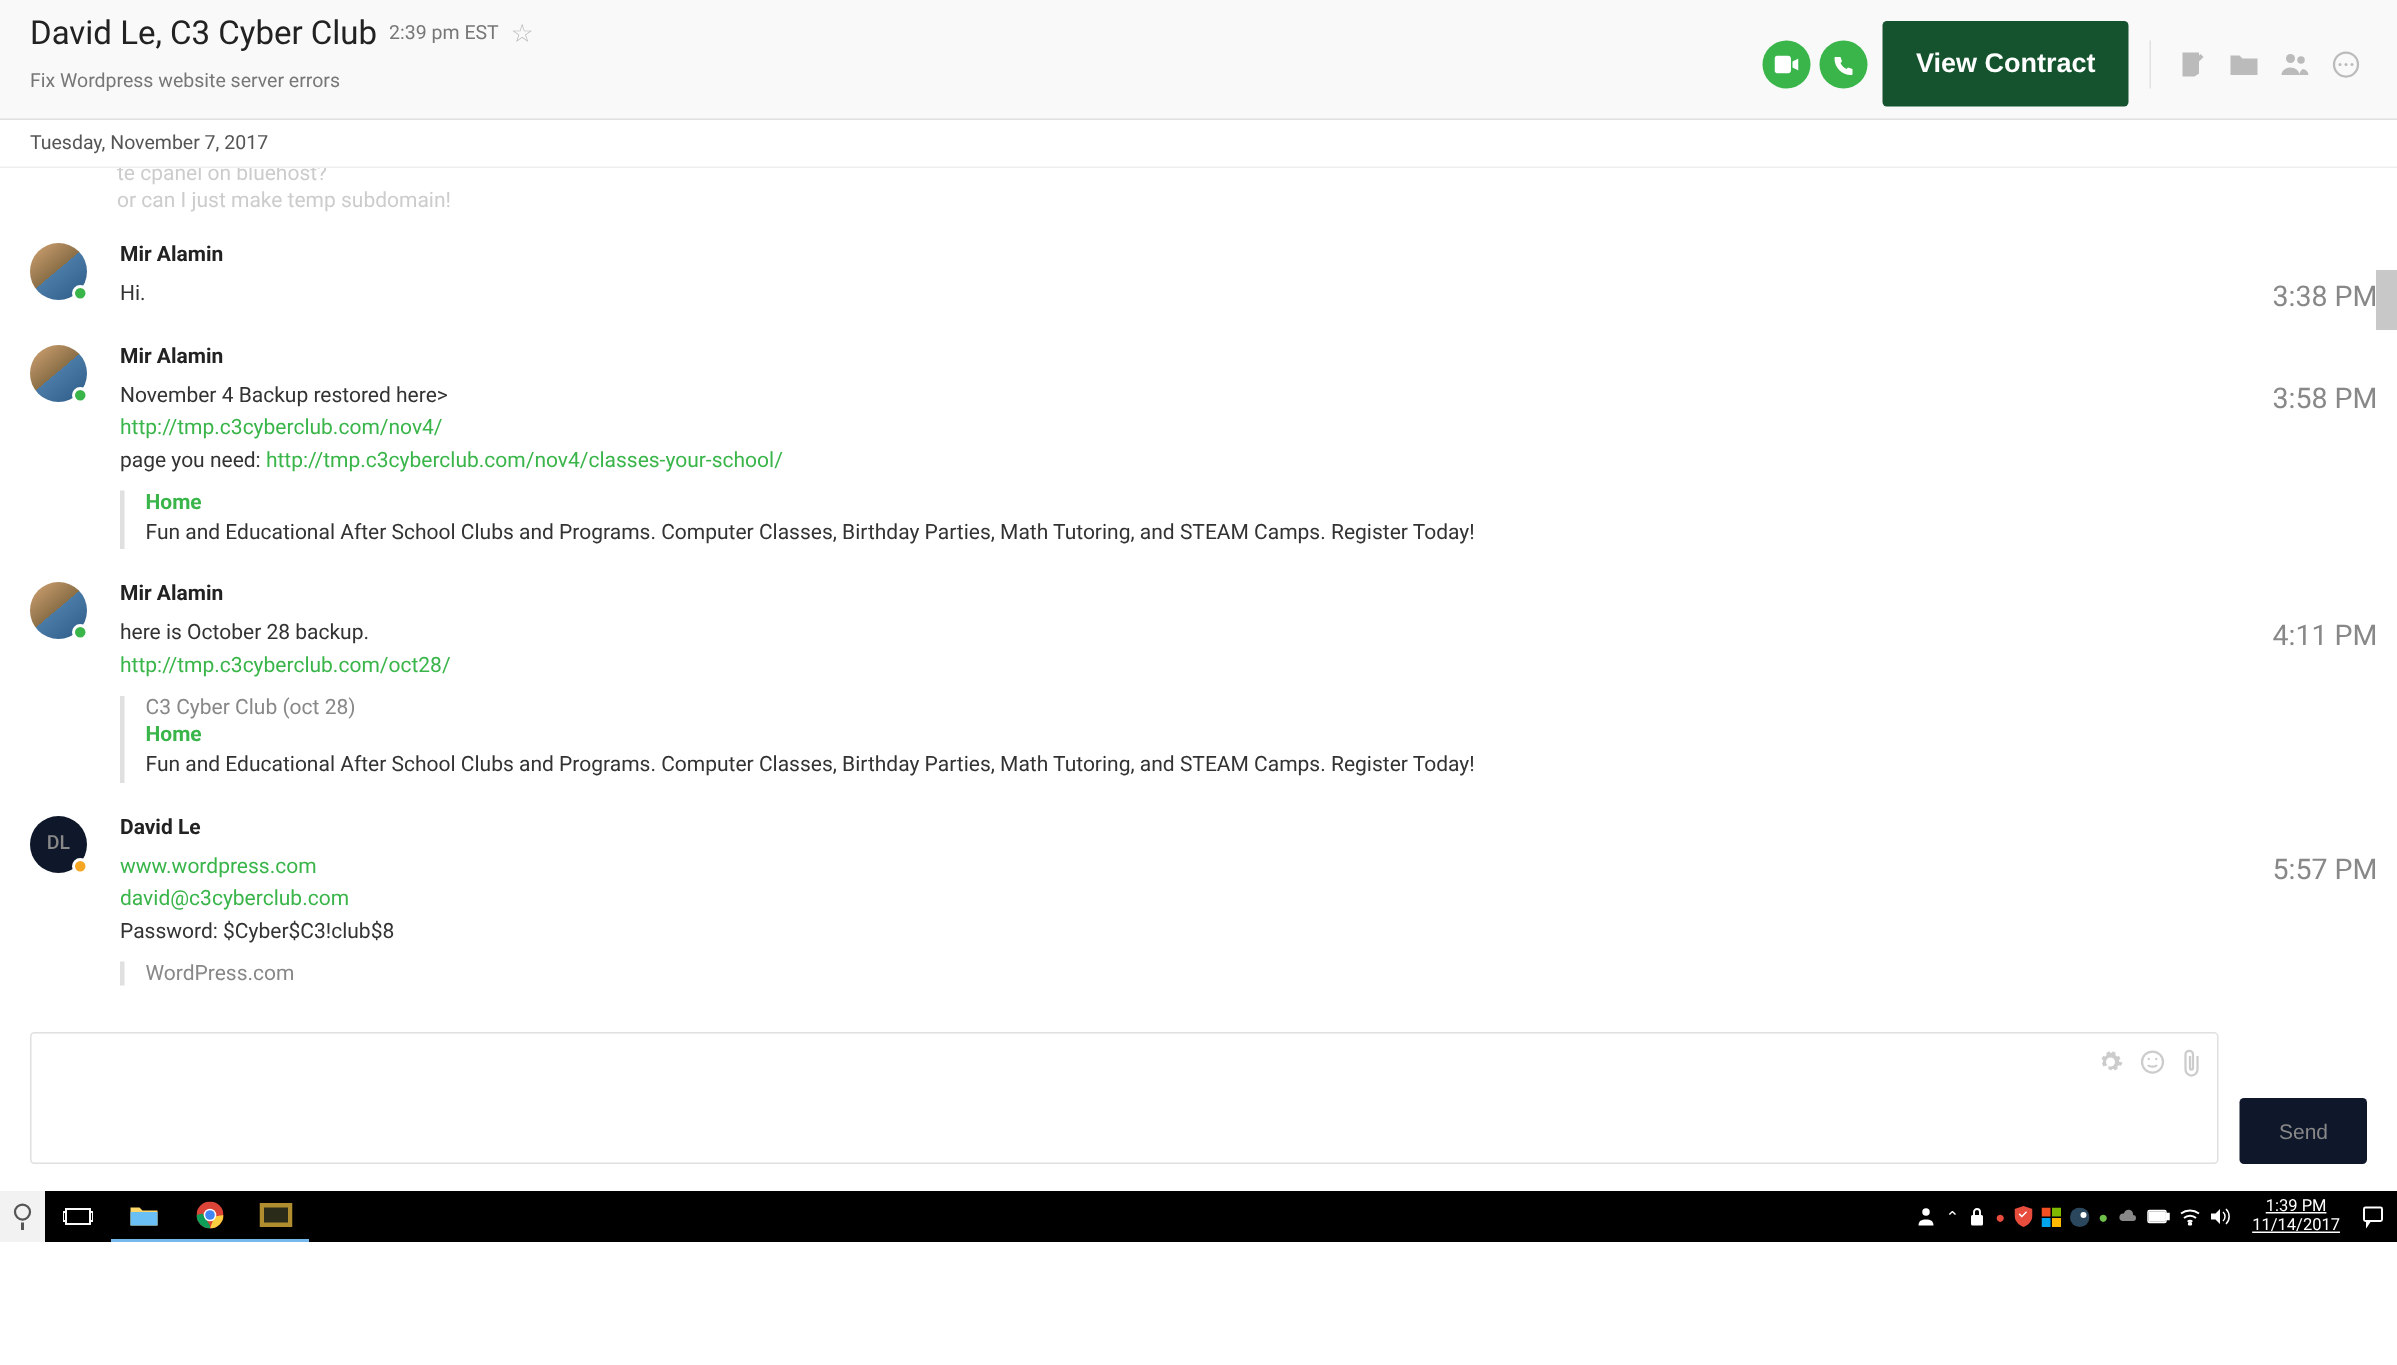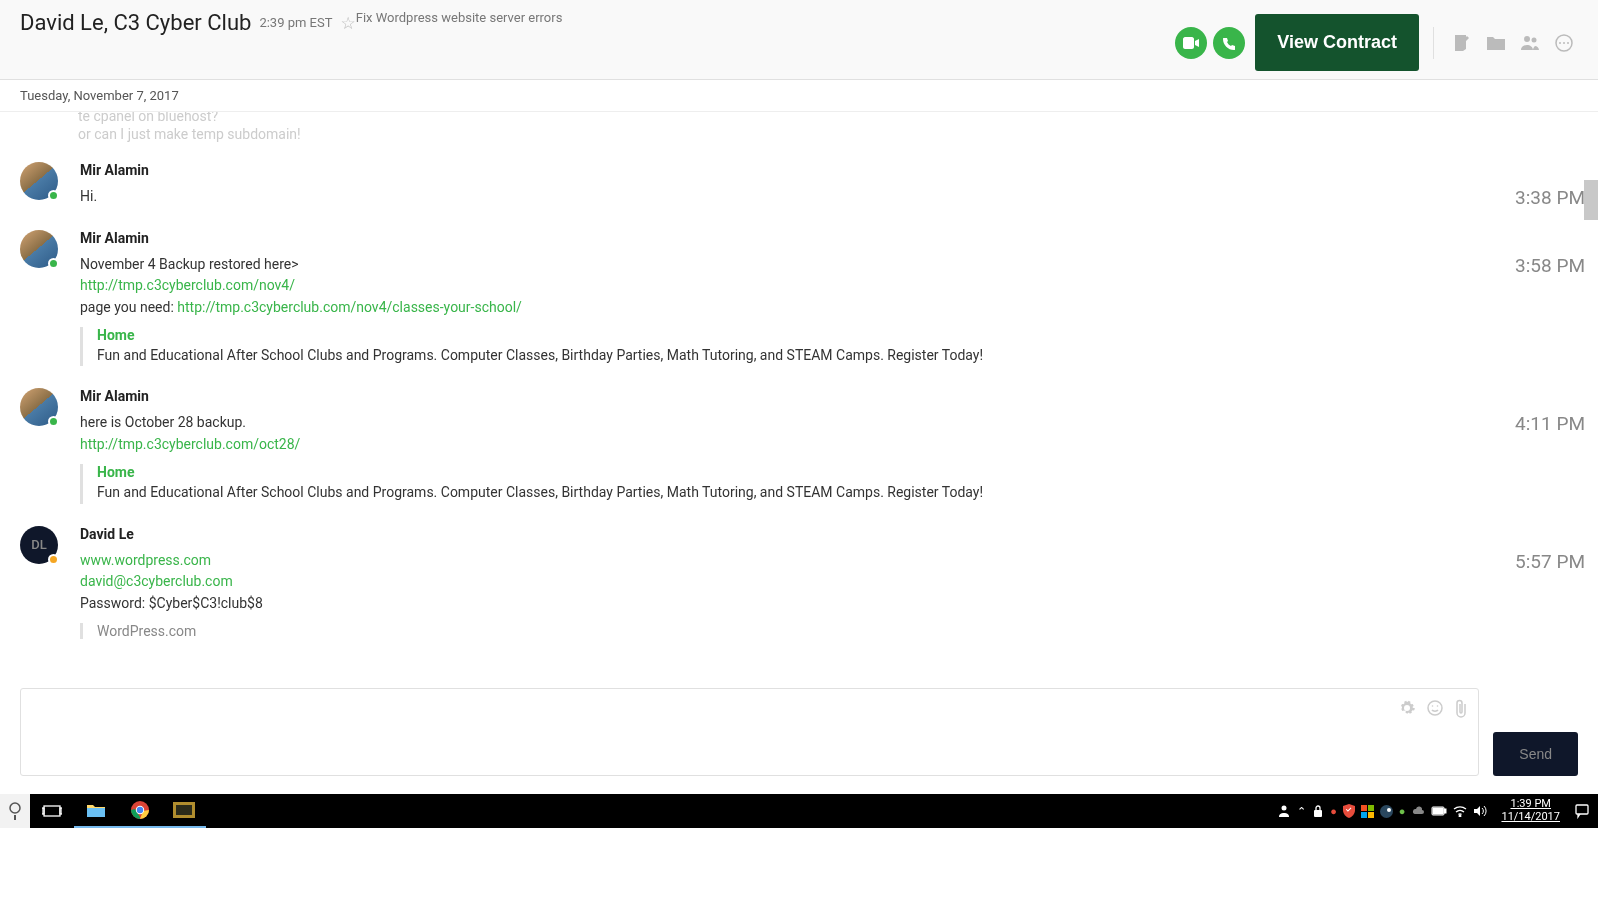--- a/index.html
+++ b/index.html
@@ -1,26 +1,26 @@
 <!DOCTYPE html>
 <html><head>
 <meta charset="utf-8">
 <style>
 * { margin: 0; padding: 0; box-sizing: border-box; }
 body { font-family: -apple-system, "Segoe UI", Roboto, Helvetica, Arial, sans-serif; font-size: 14px; color: #222; background: #fff; overflow: hidden; }
 .app { display: flex; flex-direction: column; height: 794px; }
 
 
 .header { border-bottom: 1px solid #e0e0e0; padding: 10px 20px 8px 20px; display: flex; align-items: flex-start; justify-content: space-between; background: #f9f9f9; }
-.header-left { display: flex; flex-direction: row; }
+.header-left { display: flex; flex-direction: column; }
 .header-title-row { display: flex; align-items: center; gap: 8px; }
 .header-title { font-size: 22px; font-weight: 400; color: #222; }
 .header-time { font-size: 13px; color: #777; }
 .header-star { color: #bbb; font-size: 17px; cursor: pointer; }
-.header-sub { font-size: 13px; color: #777; margin-top: 0; }
+.header-sub { font-size: 13px; color: #777; margin-top: 12px; }
 .header-right { display: flex; align-items: center; gap: 6px; padding-top: 4px; }
 .circle-btn { width: 32px; height: 32px; border-radius: 50%; background: #39b54a; color: #fff; display: flex; align-items: center; justify-content: center; cursor: pointer; }
 .circle-btn svg { fill: #fff; }
 .view-contract-btn { background: #14532d; color: #fff; font-weight: 700; border: none; padding: 18px 22px; border-radius: 3px; font-size: 18px; cursor: pointer; margin-left: 4px; }
 .vsep { width: 1px; height: 32px; background: #e0e0e0; margin: 0 8px; }
 .hicon { color: #bbb; cursor: pointer; padding: 4px; }
 .hicon svg { display: block; }
 
 
 .date-bar { font-size: 13px; color: #555; padding: 8px 20px; border-bottom: 1px solid #eee; background: #fff; position: relative; z-index: 2; }
@@ -174,20 +174,21 @@
           <div class="avatar"></div>
           <div class="presence online"></div>
         </div>
         <div class="msg-body">
           <div class="msg-head">Mir Alamin</div>
           <div class="msg-text">
             <div>here is October 28 backup.</div>
             <div><span class="link">http://tmp.c3cyberclub.com/oct28/</span></div>
           </div>
           <div class="preview">
+            <div class="preview-src">C3 Cyber Club (oct 28)</div>
             <div class="preview-title">Home</div>
             <div class="preview-desc">Fun and Educational After School Clubs and Programs. Computer Classes, Birthday Parties, Math Tutoring, and STEAM Camps. Register Today!</div>
           </div>
         </div>
         <div class="msg-time">4:11 PM</div>
       </div>
       <div class="msg">
         <div class="avatar-wrap">
           <div class="avatar-dl">DL</div>
           <div class="presence away"></div>

